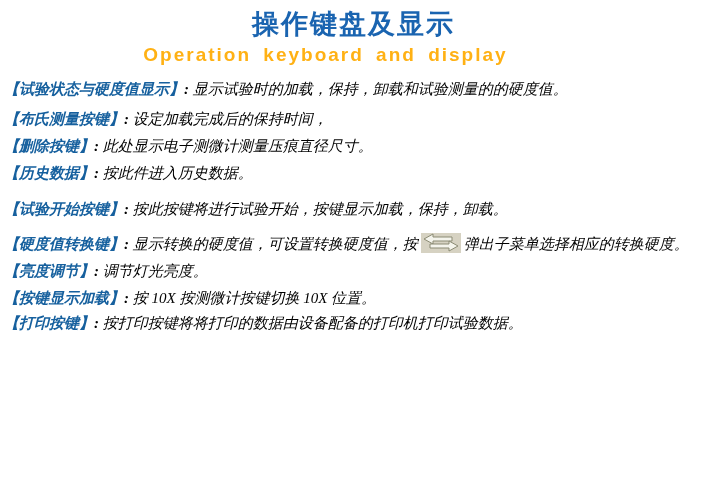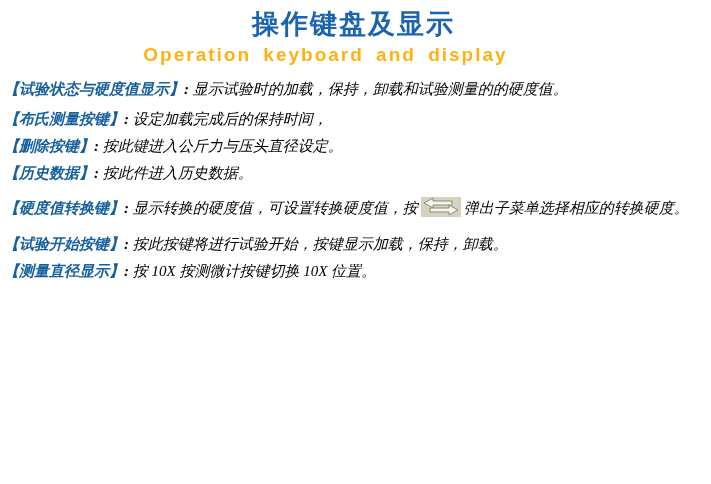--- a/index.html
+++ b/index.html
@@ -67,32 +67,34 @@
 
   <div class="content">
 
     <p class="para"><span class="label">【试验状态与硬度值显示】</span><span class="colon">: </span><span>显示试验时的加载，保持，卸载和试验测量的的硬度值。</span></p>
 
 
 
 
     <p class="para gap-sm"><span class="label">【布氏测量按键】</span><span class="colon">: </span><span>设定加载完成后的保持时间，</span></p>
 
-    <p class="para"><span class="label">【删除按键】</span><span class="colon">: </span><span>按此键进入公斤力与压头直径设定。</span></p>
+    <p class="para"><span class="label">【删除按键】</span><span class="colon">: </span><span>此处显示电子测微计测量压痕直径尺寸。</span></p>
 
     <p class="para"><span class="label">【历史数据】</span><span class="colon">: </span><span>按此件进入历史数据。</span></p>
+
+    <p class="para gap-xl"><span class="label">【试验开始按键】</span><span class="colon">: </span><span>按此按键将进行试验开始，按键显示加载，保持，卸载。</span></p>
 
     <p class="para gap-lg"><span class="label">【硬度值转换键】</span><span class="colon">: </span><span>显示转换的硬度值，可设置转换硬度值，按</span><svg class="swap-icon" width="40" height="20" viewBox="0 0 40 20">
           <rect x="0" y="0" width="40" height="20" fill="#D6D2C2"></rect>
           <polygon points="3,6 12,1 12,4 31,4 31,8 12,8 12,11" fill="#F4F4EC" stroke="#8B8B74" stroke-width="1"></polygon>
           <polygon points="37,13 28,8 28,11 9,11 9,15 28,15 28,18" fill="#F4F4EC" stroke="#8B8B74" stroke-width="1"></polygon>
         </svg><span>弹出子菜单选择相应的转换硬度。</span></p>
 
-    <p class="para gap-xl"><span class="label">【试验开始按键】</span><span class="colon">: </span><span>按此按键将进行试验开始，按键显示加载，保持，卸载。</span></p>
+    <p class="para"><span class="label">【亮度调节】</span><span class="colon">: </span><span>调节灯光亮度。</span></p>
 
 
+    <p class="para"><span class="label">【按键显示加载】</span><span class="colon">: </span><span>按 10X 按测微计按键切换 10X 位置。</span></p>
 
-    <p class="para"><span class="label">【测量直径显示】</span><span class="colon">: </span><span>按 10X 按测微计按键切换 10X 位置。</span></p>
-
+    <p class="para tight2"><span class="label">【打印按键】</span><span class="colon">: </span><span>按打印按键将将打印的数据由设备配备的打印机打印试验数据。</span></p>
 
 
   </div>
 </div>
 
 </body></html>

